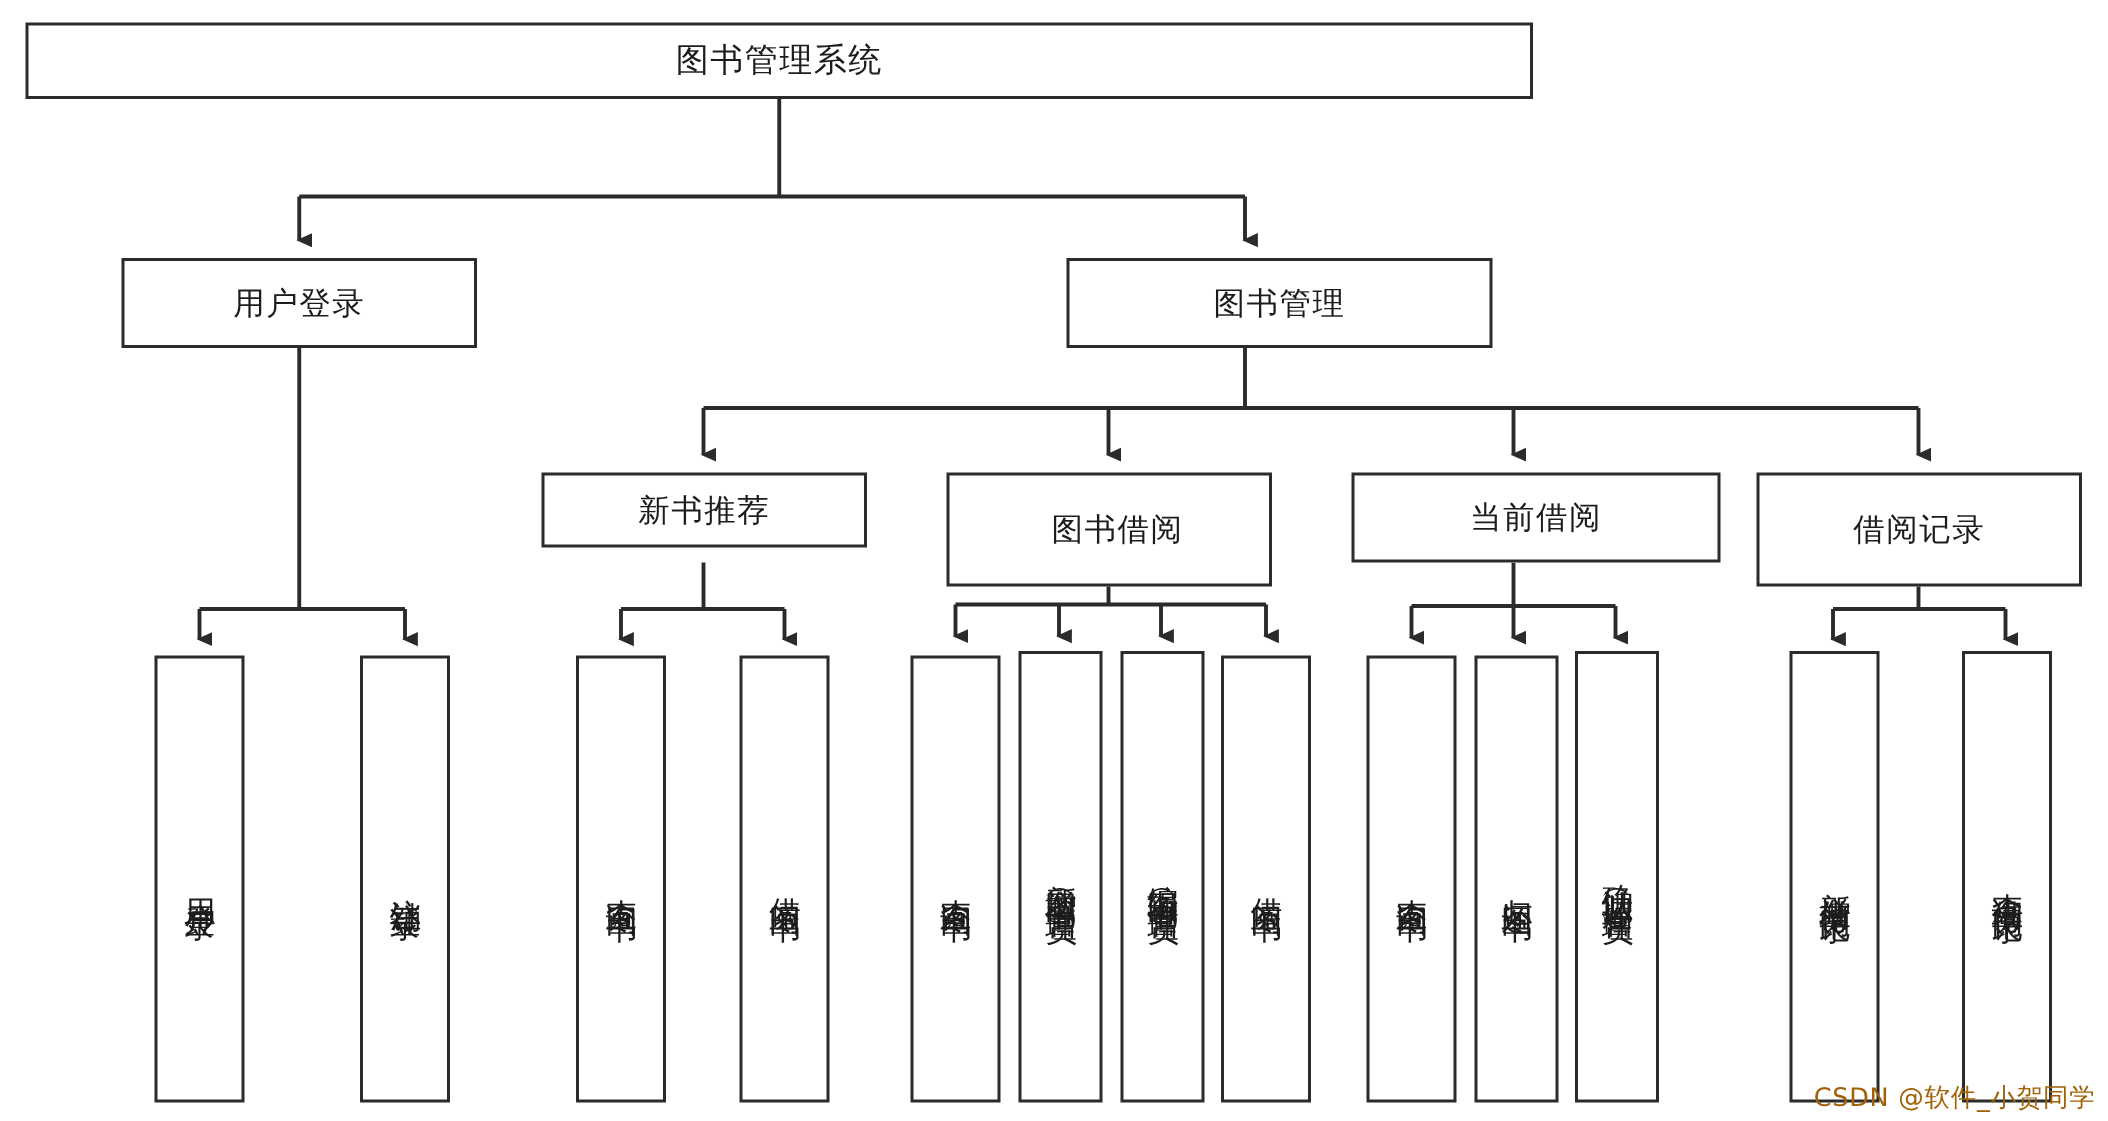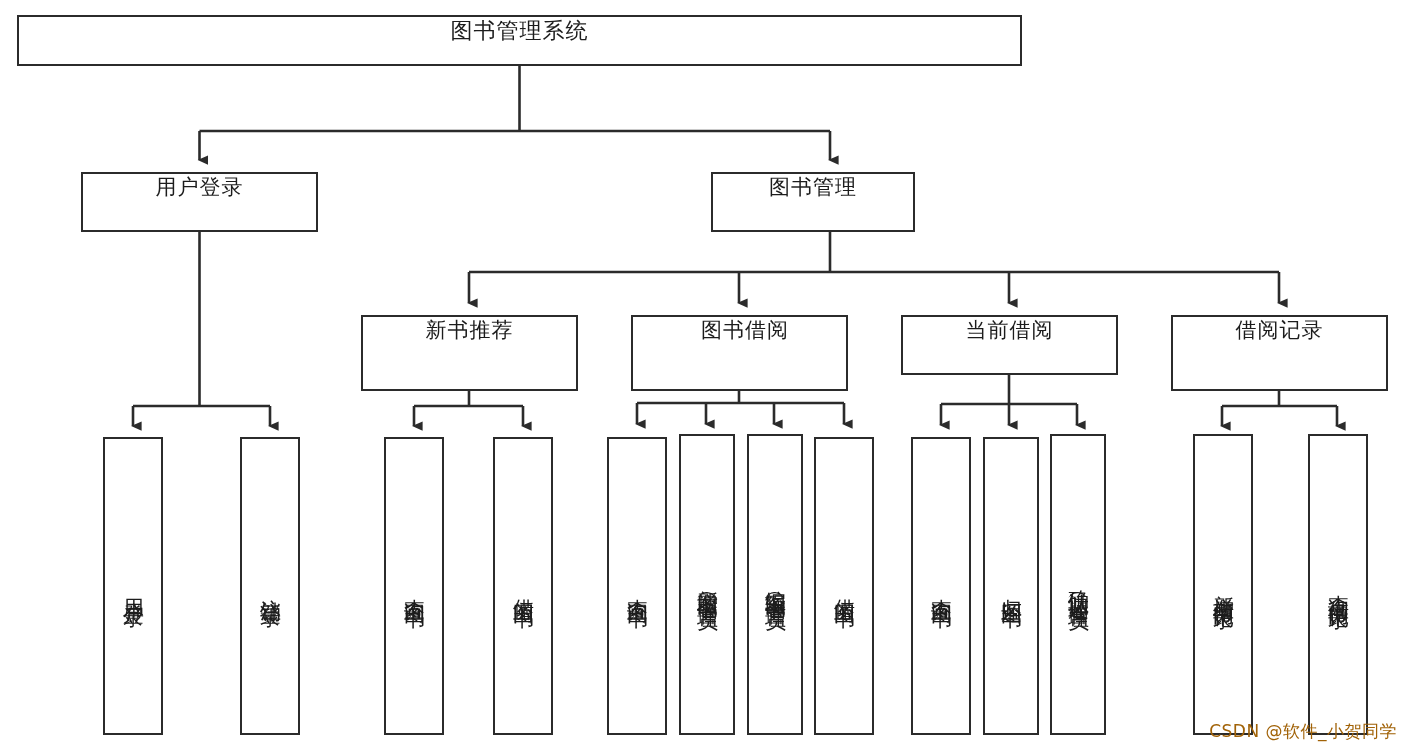--- a/index.html
+++ b/index.html
@@ -22,20 +22,21 @@
     width:1405px; height:747px;
     pointer-events:none;
   }
   
   .node{
     position:absolute;
     box-sizing:border-box;
     background:#ffffff;
     border:2px solid #2b2b2b;
     display:flex;
+    align-items:center;
     justify-content:center;
     text-align:center;
   }
   .node .label{
     font-size:21px;
     line-height:1.25;
     letter-spacing:1px;
     color:#1c1c1c;
     white-space:nowrap;
   }
@@ -127,33 +128,33 @@
   </svg>
 
   <div class="node root" style="left:17px; top:15px; width:1005px; height:51px;">
     <span class="label">图书管理系统</span>
   </div>
 
   <div class="node" style="left:81px; top:172px; width:237px; height:60px;">
     <span class="label">用户登录</span>
   </div>
 
-  <div class="node" style="left:711px; top:172px; width:204px; height:60px;">
+  <div class="node" style="left:711px; top:172px; width:284px; height:60px;">
     <span class="label">图书管理</span>
   </div>
 
-  <div class="node" style="left:361px; top:315px; width:217px; height:76px;">
+  <div class="node" style="left:361px; top:315px; width:217px; height:50px;">
     <span class="label">新书推荐</span>
   </div>
 
   <div class="node" style="left:631px; top:315px; width:217px; height:76px;padding-left:11px;">
     <span class="label">图书借阅</span>
   </div>
 
-  <div class="node" style="left:901px; top:315px; width:217px; height:60px;">
+  <div class="node" style="left:901px; top:315px; width:246px; height:60px;">
     <span class="label">当前借阅</span>
   </div>
 
   <div class="node" style="left:1171px; top:315px; width:217px; height:76px;">
     <span class="label">借阅记录</span>
   </div>
 
   <div class="node vertical" style="left:103px; top:437px; width:60px; height:298px;">
     <span class="label">用户登录</span>
   </div>

